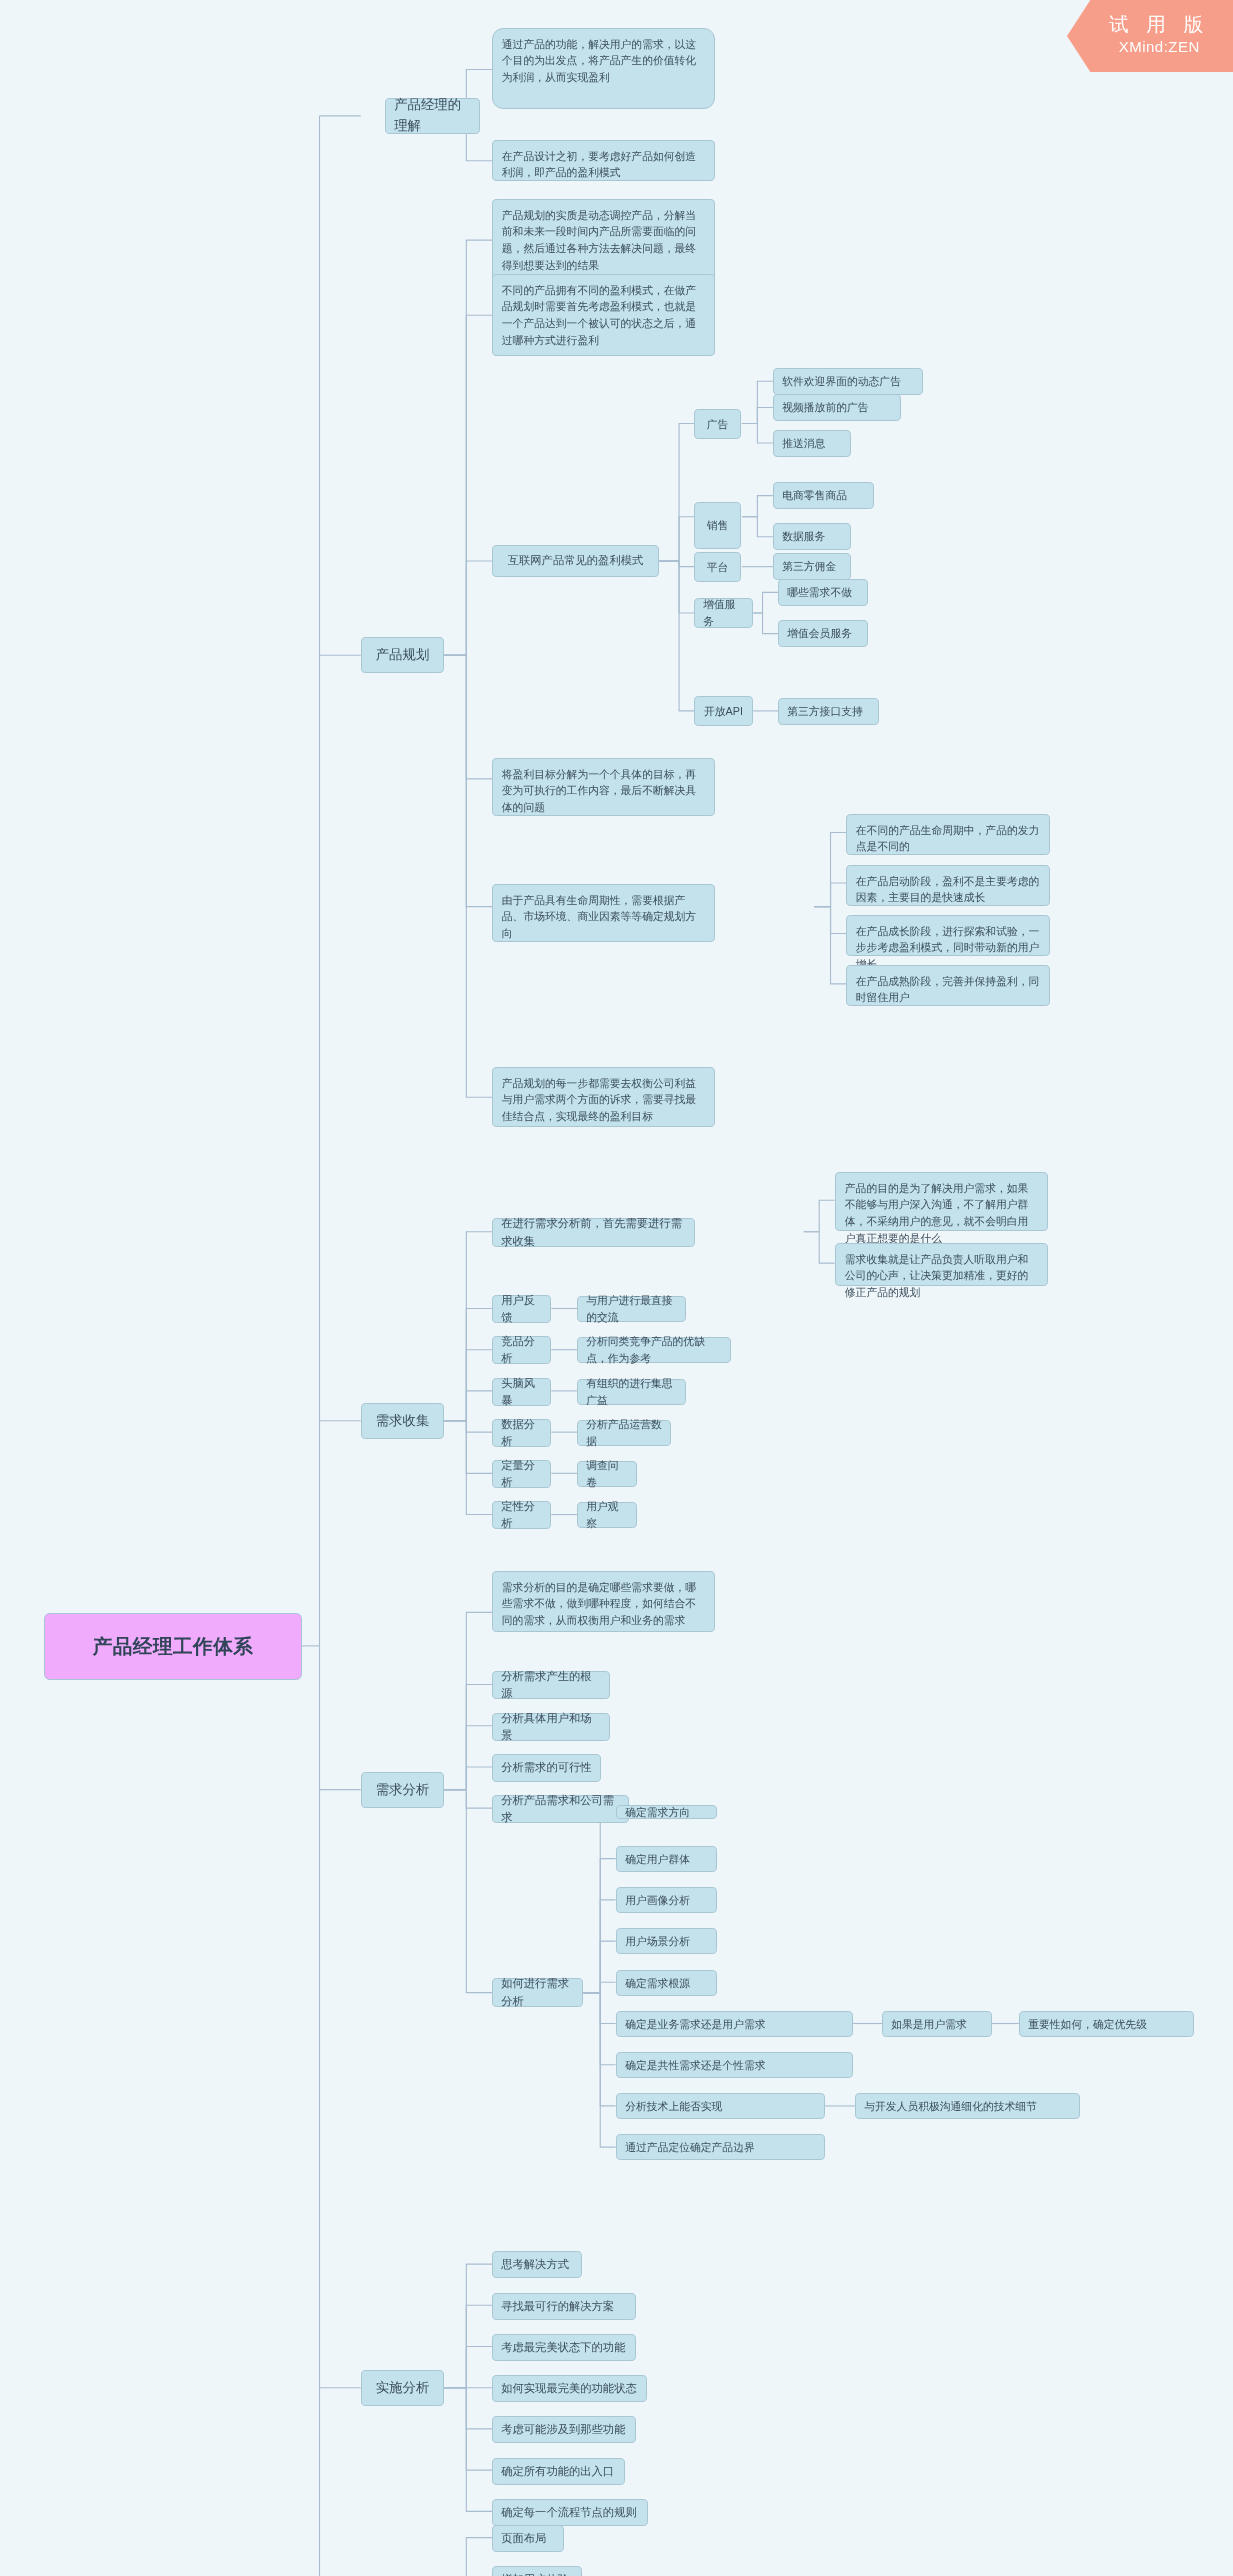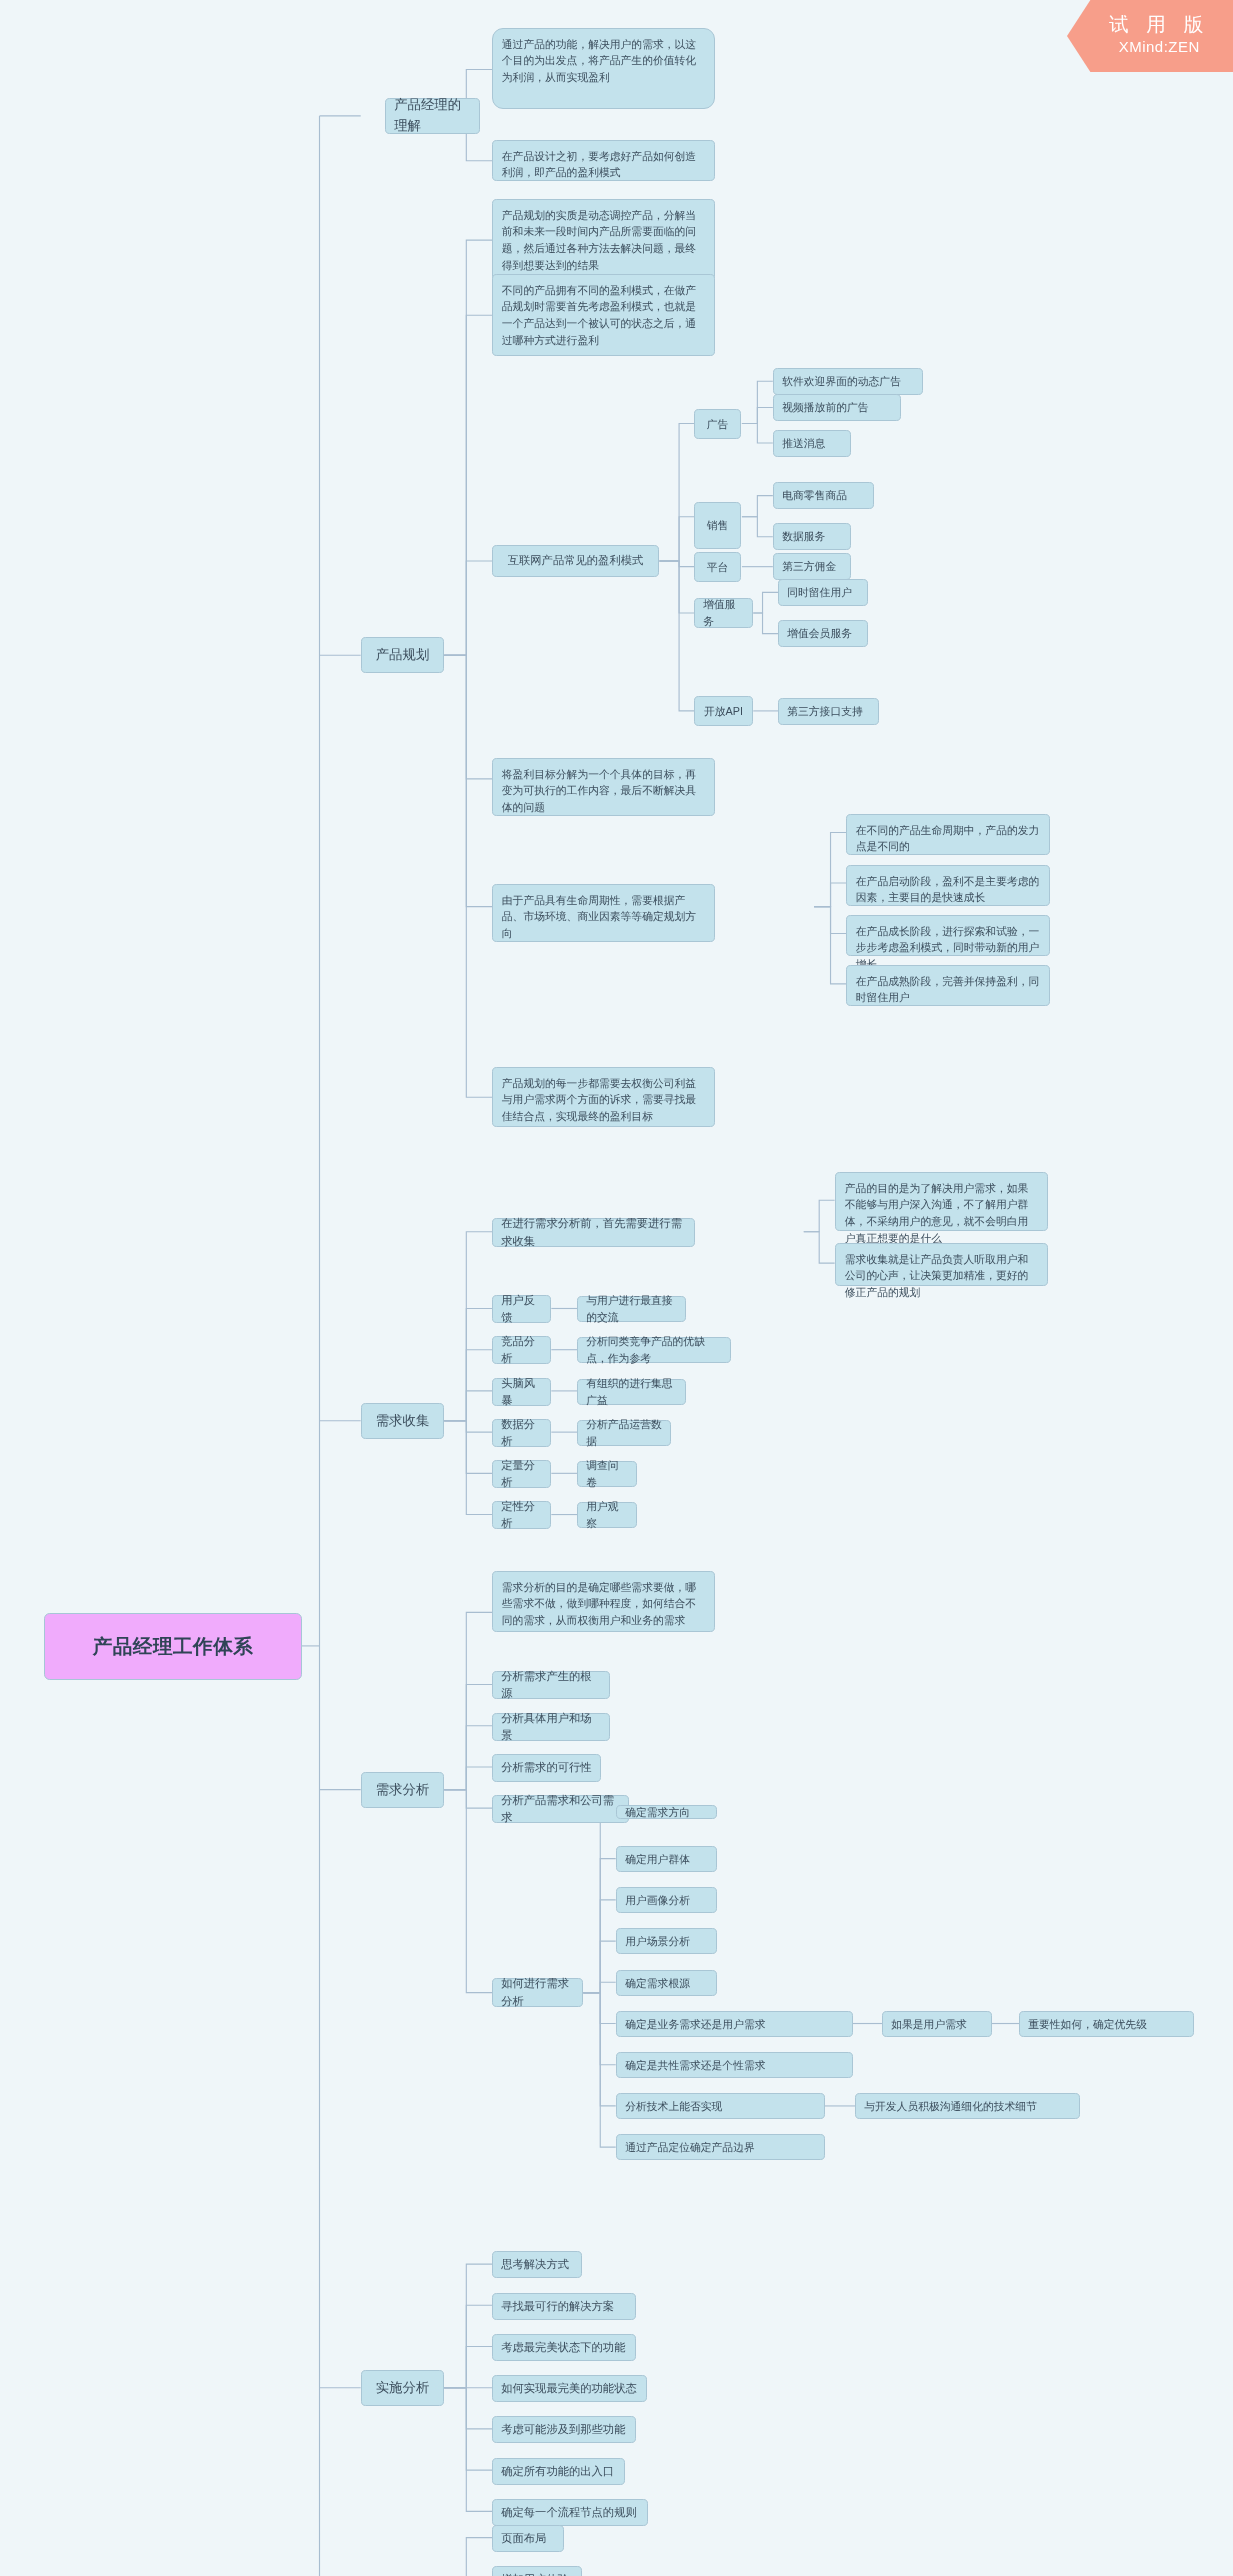--- a/index.html
+++ b/index.html
@@ -207,21 +207,21 @@
   <div class="node l3" style="left:773px;top:430px;width:78px;height:27px;">推送消息</div>
 
   <div class="node l3" style="left:694px;top:502px;width:47px;height:47px;justify-content:center;">销售</div>
   <div class="node l3" style="left:773px;top:482px;width:101px;height:27px;">电商零售商品</div>
   <div class="node l3" style="left:773px;top:523px;width:78px;height:27px;">数据服务</div>
 
   <div class="node l3" style="left:694px;top:552px;width:47px;height:30px;justify-content:center;">平台</div>
   <div class="node l3" style="left:773px;top:553px;width:78px;height:27px;">第三方佣金</div>
 
   <div class="node l3" style="left:694px;top:598px;width:59px;height:30px;justify-content:center;">增值服务</div>
-  <div class="node l3" style="left:778px;top:579px;width:90px;height:27px;">同时留住用户</div>
+  <div class="node l3" style="left:778px;top:579px;width:90px;height:27px;">哪些需求不做</div>
   <div class="node l3" style="left:778px;top:620px;width:90px;height:27px;">增值会员服务</div>
 
   <div class="node l3" style="left:694px;top:696px;width:59px;height:30px;justify-content:center;">开放API</div>
   <div class="node l3" style="left:778px;top:698px;width:101px;height:27px;">第三方接口支持</div>
 
   <div class="node para" style="left:492px;top:758px;width:223px;height:58px;">将盈利目标分解为一个个具体的目标，再变为可执行的工作内容，最后不断解决具体的问题</div>
 
   <div class="node para" style="left:492px;top:884px;width:223px;height:58px;">由于产品具有生命周期性，需要根据产品、市场环境、商业因素等等确定规划方向</div>
   <div class="node para" style="left:846px;top:814px;width:204px;height:41px;">在不同的产品生命周期中，产品的发力点是不同的</div>
   <div class="node para" style="left:846px;top:865px;width:204px;height:41px;">在产品启动阶段，盈利不是主要考虑的因素，主要目的是快速成长</div>

